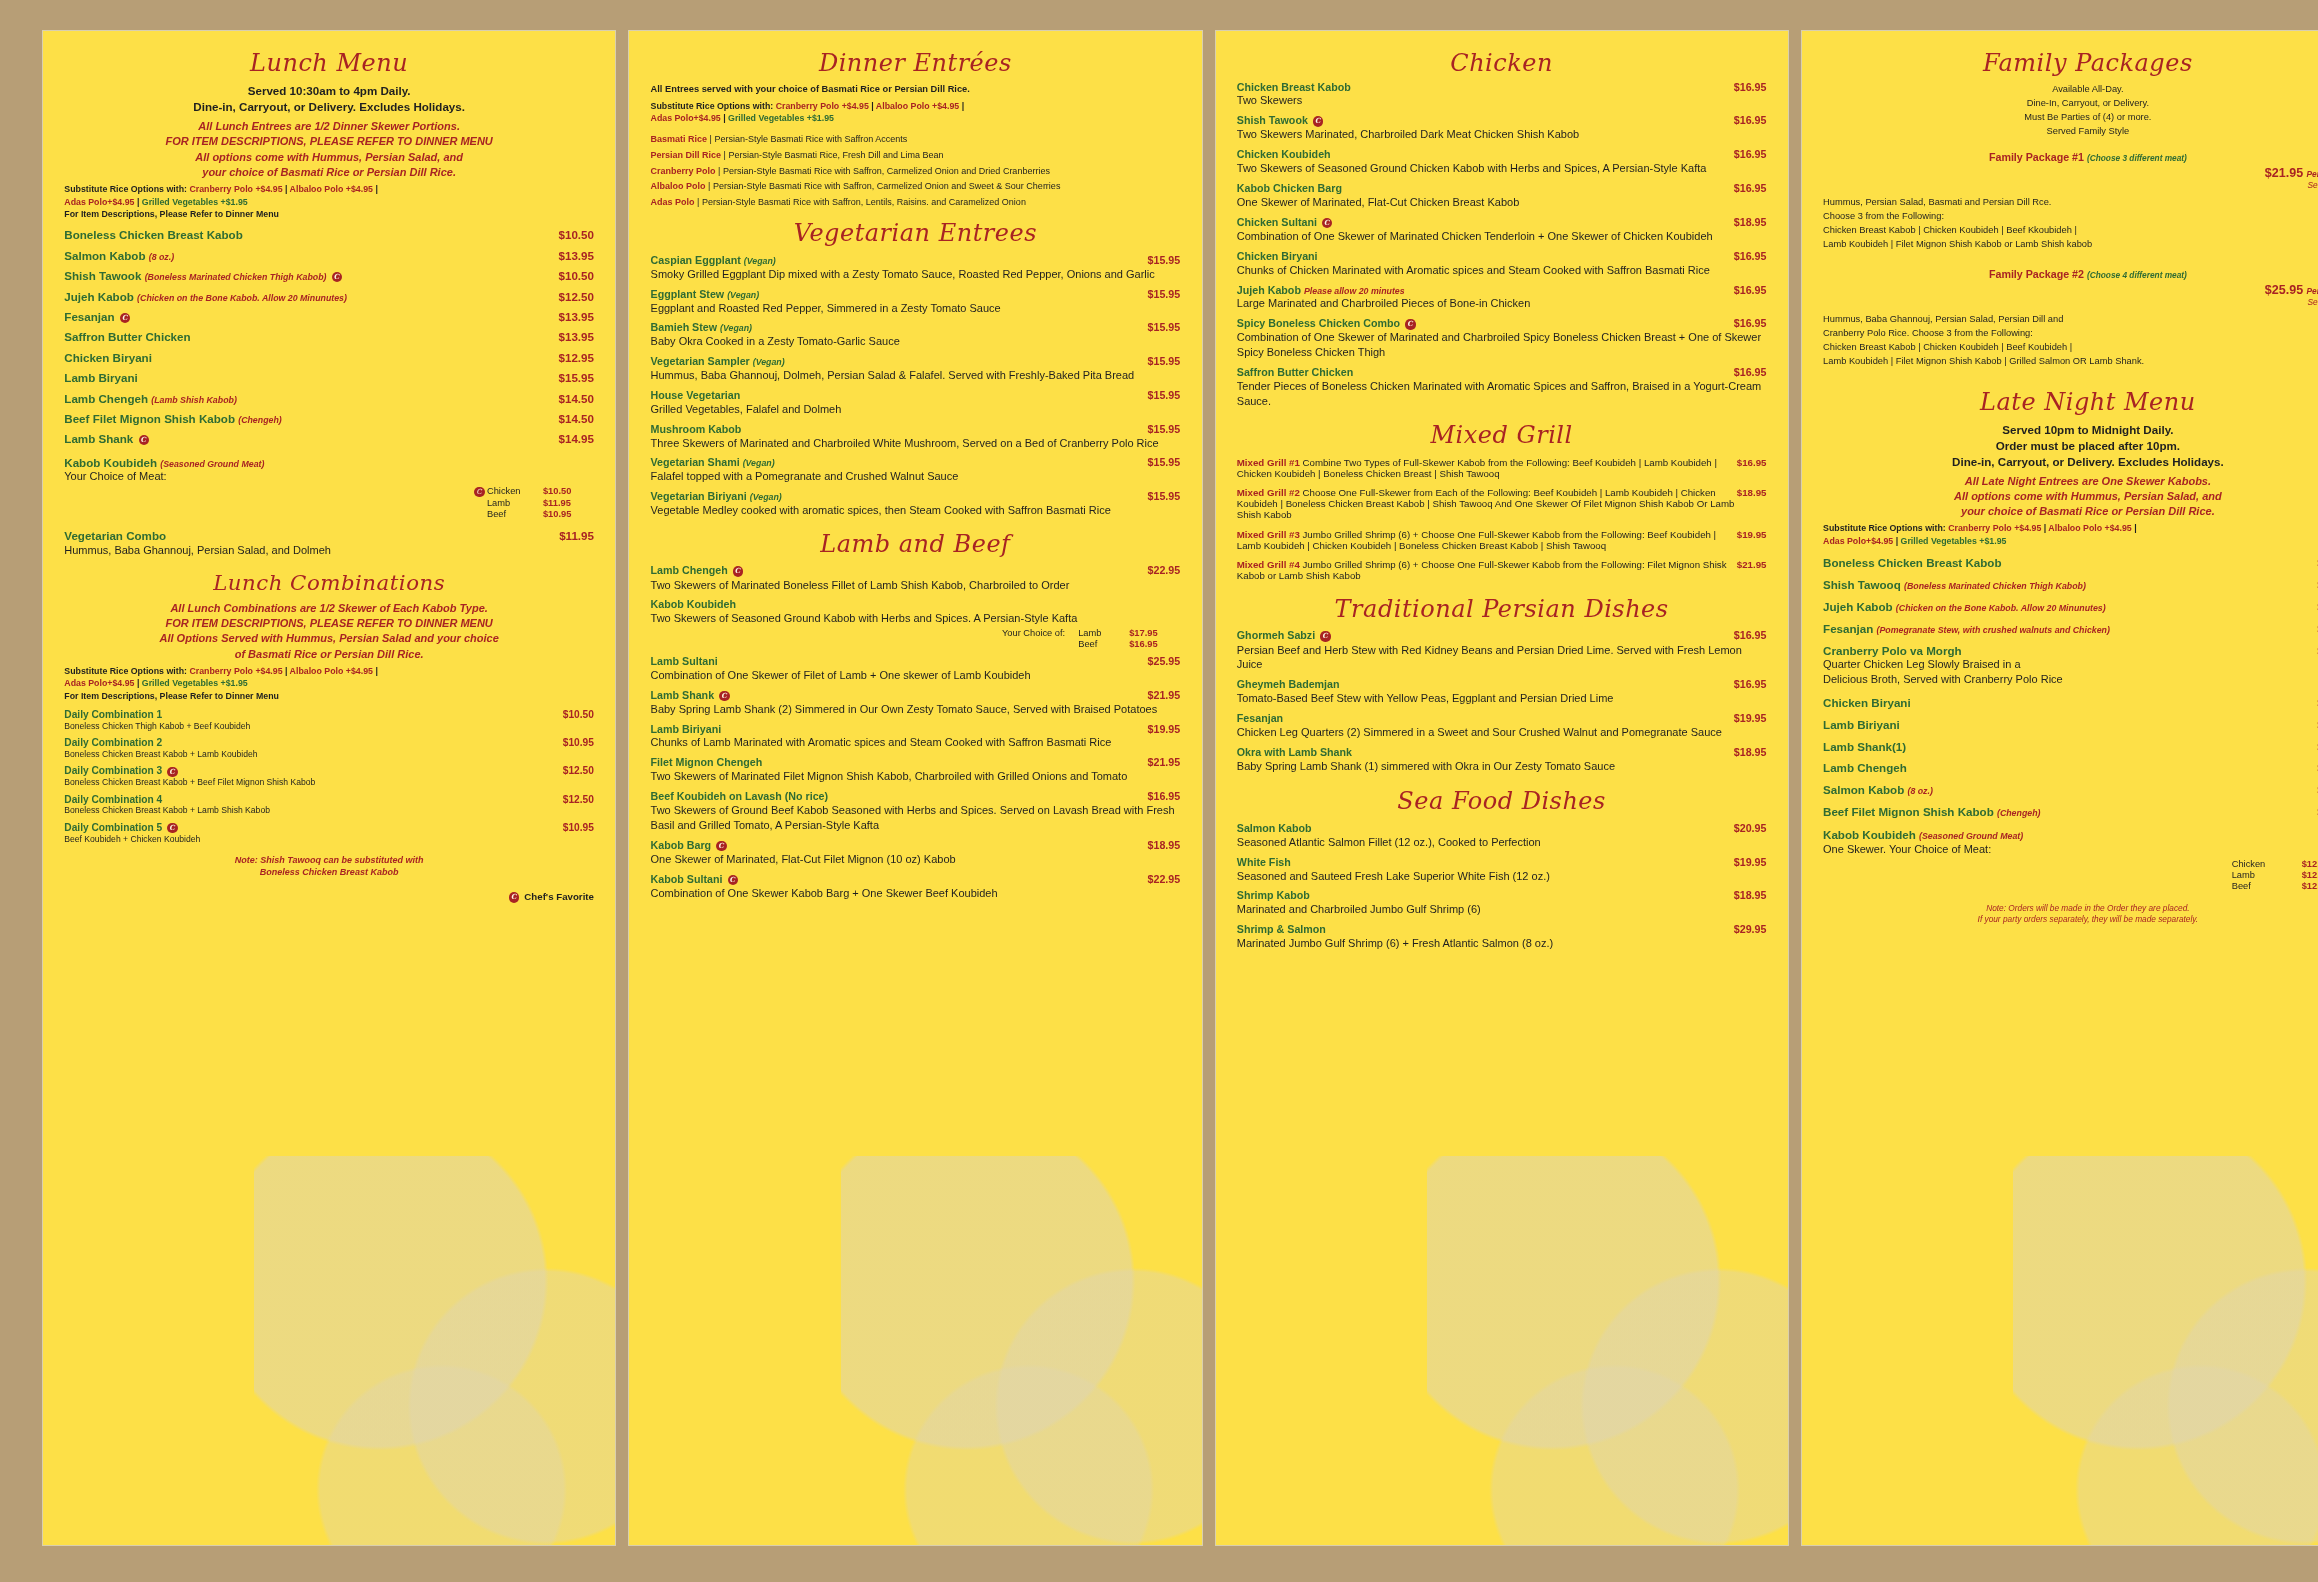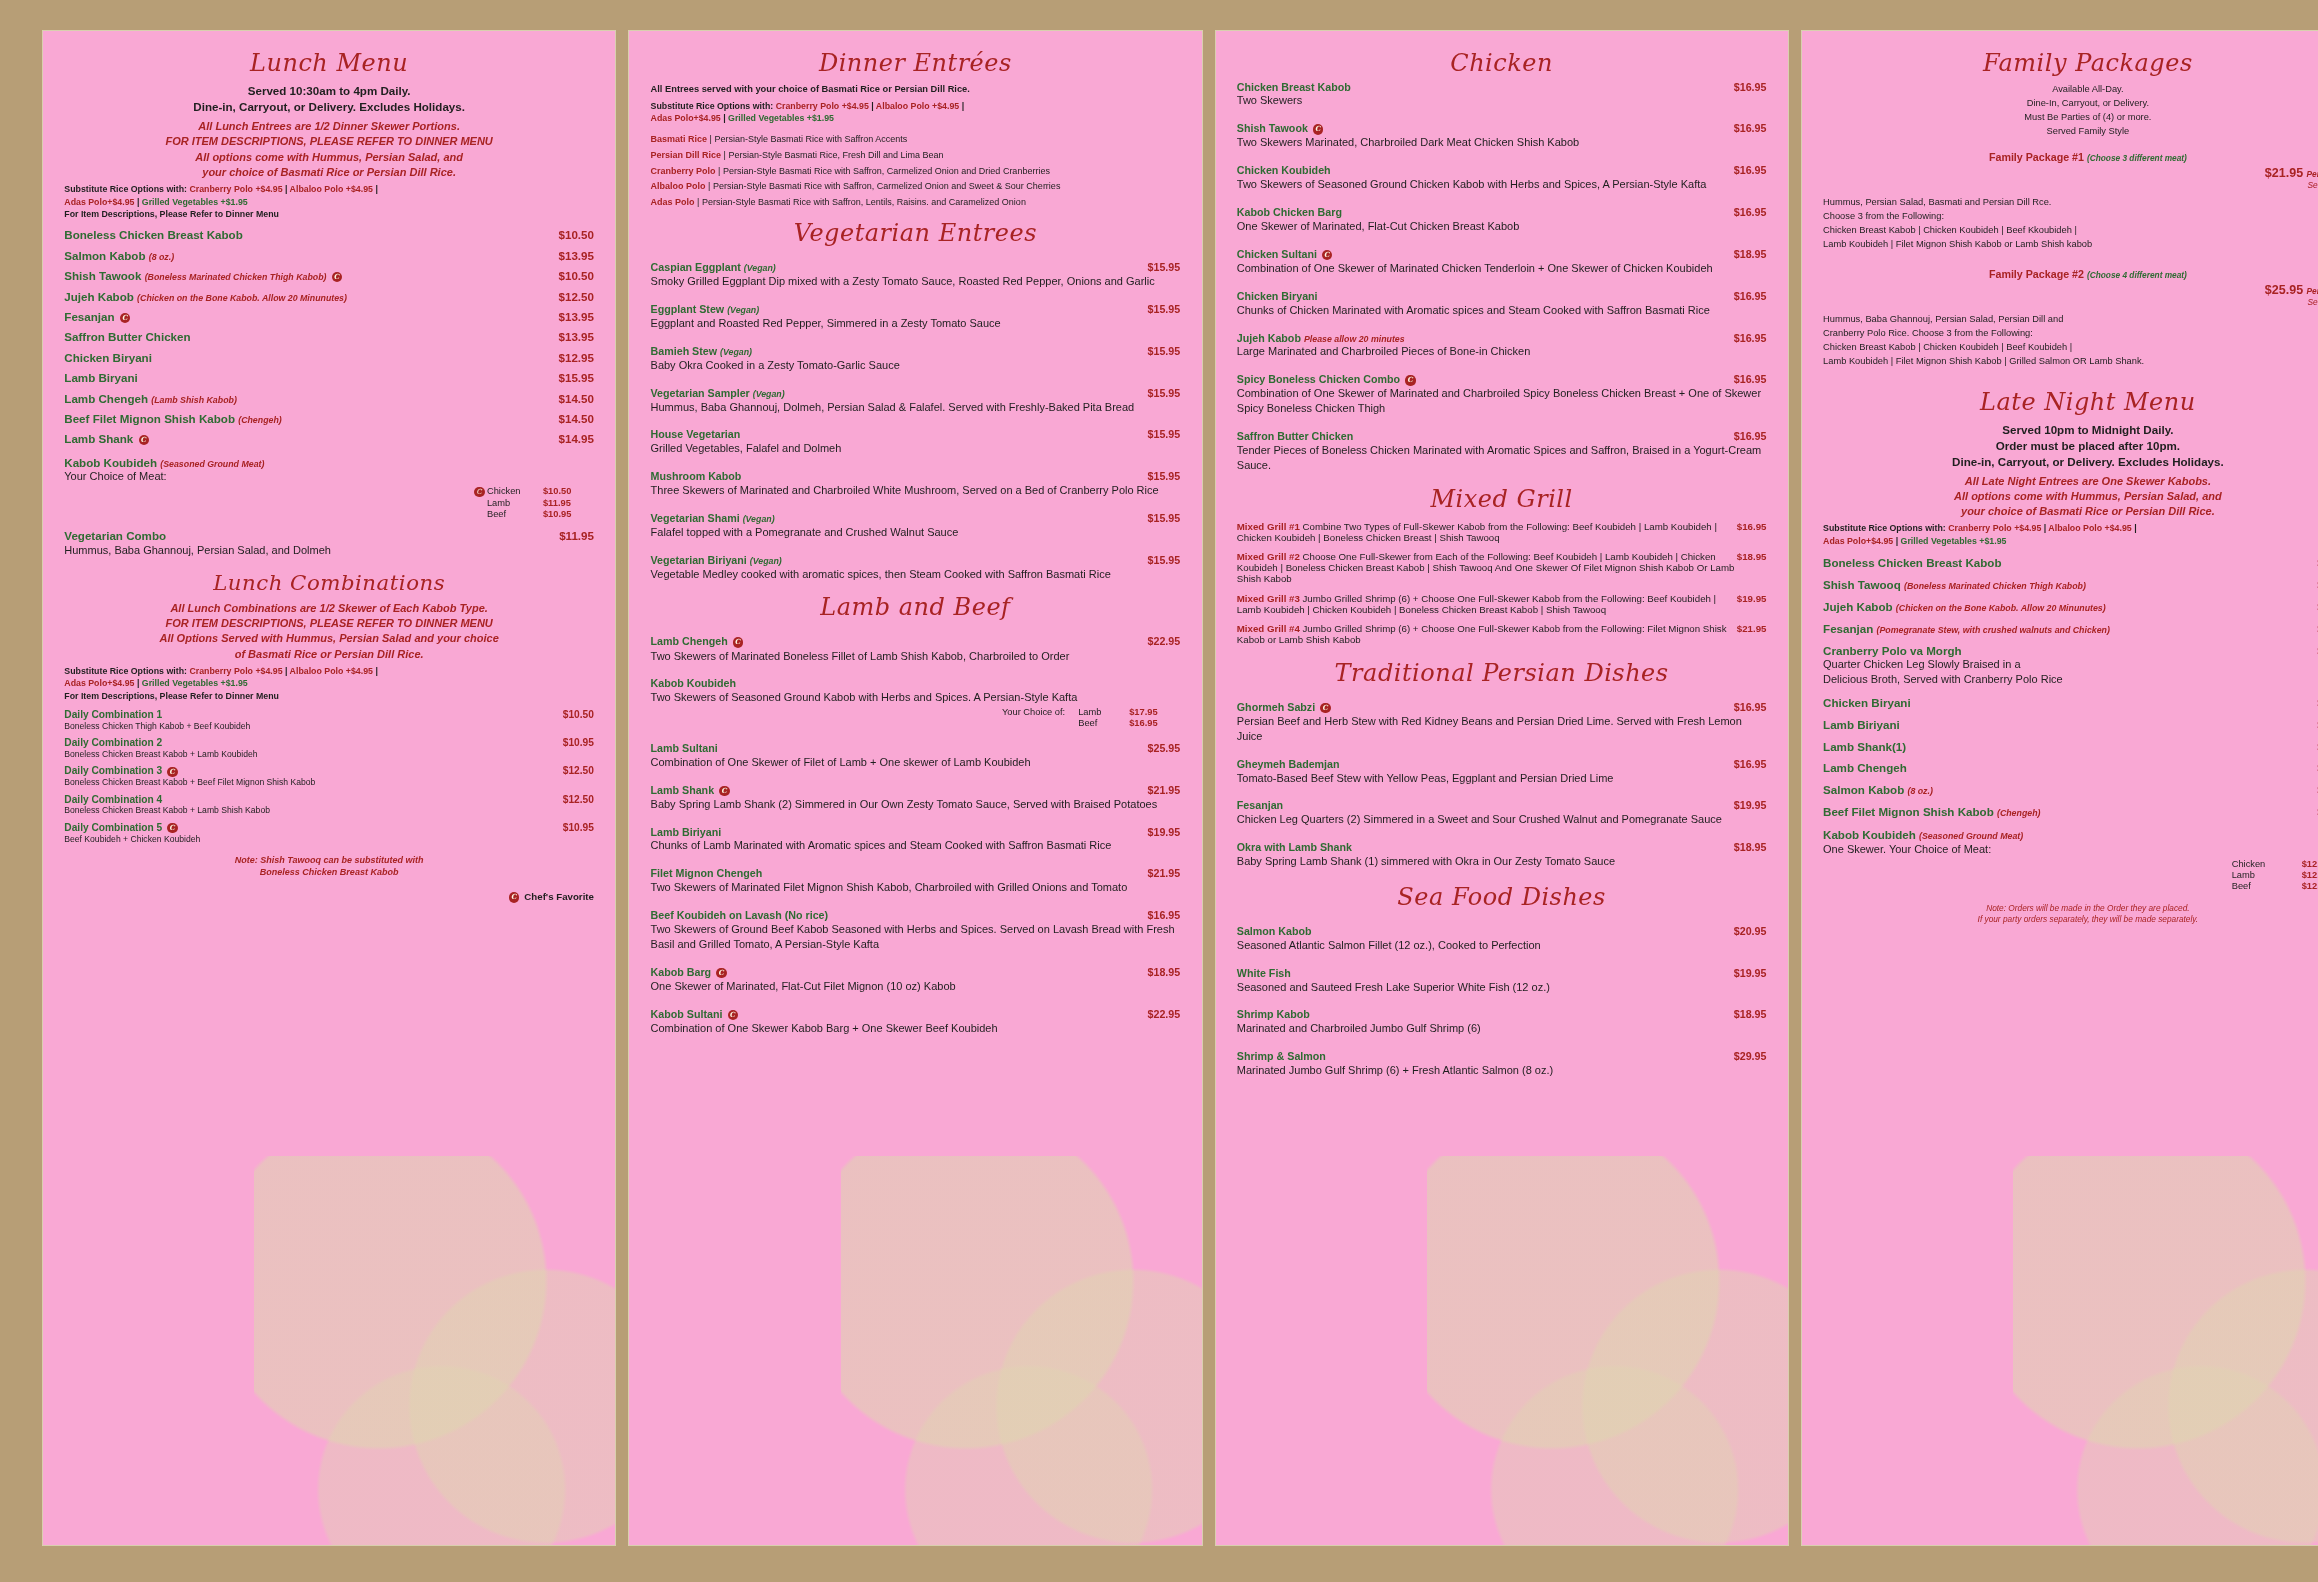--- a/index.html
+++ b/index.html
@@ -8,21 +8,21 @@
     width: 2417px; height: 1583px;
     background: #b79e76;
     font-family: "Liberation Sans", sans-serif;
     overflow: hidden;
   }
   .sheet {
     position:absolute; top:0; left:0; width:2417px; height:1583px;
     display:flex; gap:12px; padding: 30px 42px 37px 42px;
   }
   .panel {
-    background:#f9a8d4;
+    background:#fde047;
     border: 1.4px solid #d9cfae;
     flex: 1 1 0;
     padding: 16px 21.3px 14px 21.3px;
     position:relative;
     overflow:hidden;
   }
   .panel::before{
     content:"";
     position:absolute; right:-56px; bottom:-28px;
     width: 417px; height: 417px;
@@ -93,21 +93,21 @@
   .chef{
     display:inline-block;
     width:10.2px;height:10.2px;border-radius:50%;
     background:#a82323;color:#fdf8e3;
     font-size:7px; line-height:10.2px; text-align:center;
     font-family:"DejaVu Serif",serif; font-style:italic;
     vertical-align:middle; margin:0 2.3px;
   }
 
   
-  .row2{ margin-top:14px; }
+  .row2{ margin-top:6px; }
   .row2 .nm{ font-size:10.7px; }
   .row2 .pr{ font-size:10.7px; }
 
   .subprice-block{ margin-top:1.9px; }
   .subprice-row{
     display:flex; justify-content:flex-end; gap:0; font-size:9.3px; margin-top:0.9px;
   }
   .subprice-row .lbl{ color:#1f1f1f; width:79px; text-align:left; }
   .subprice-row .val{ color:#a82323; font-weight:bold; width:51px; text-align:left;}
   .subprice-row .chefwrap{ width:16.7px; text-align:right; }

